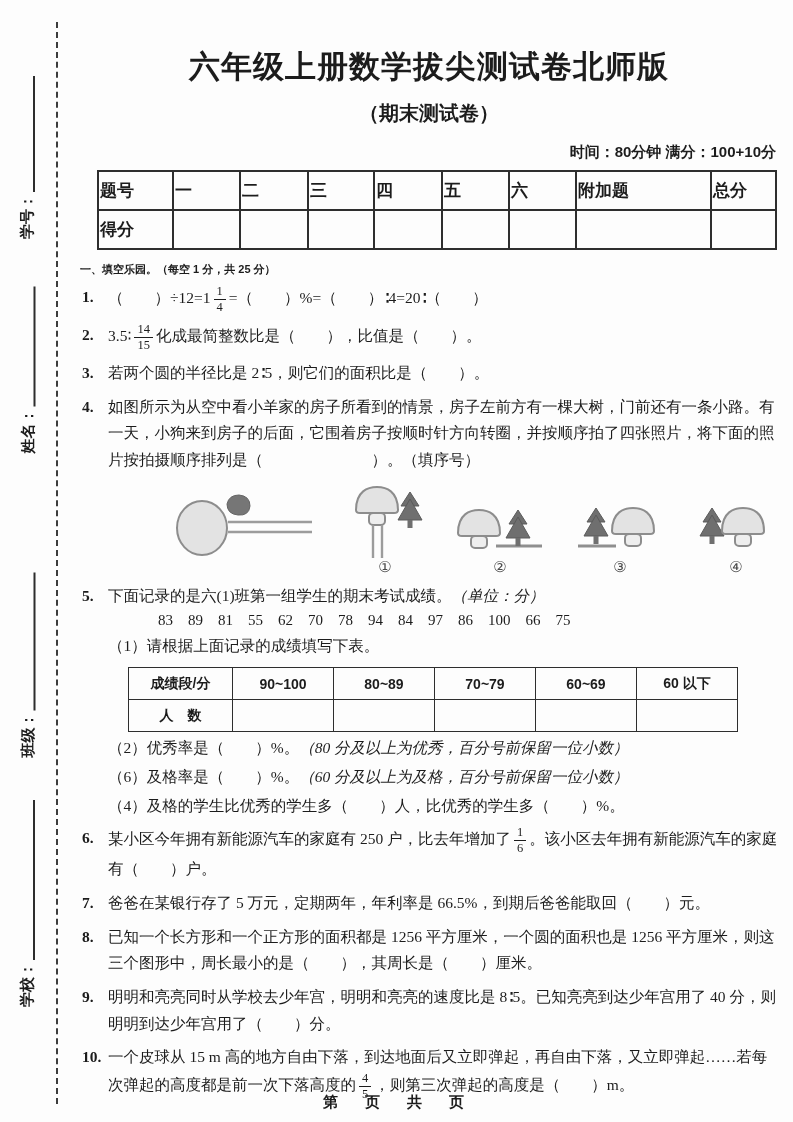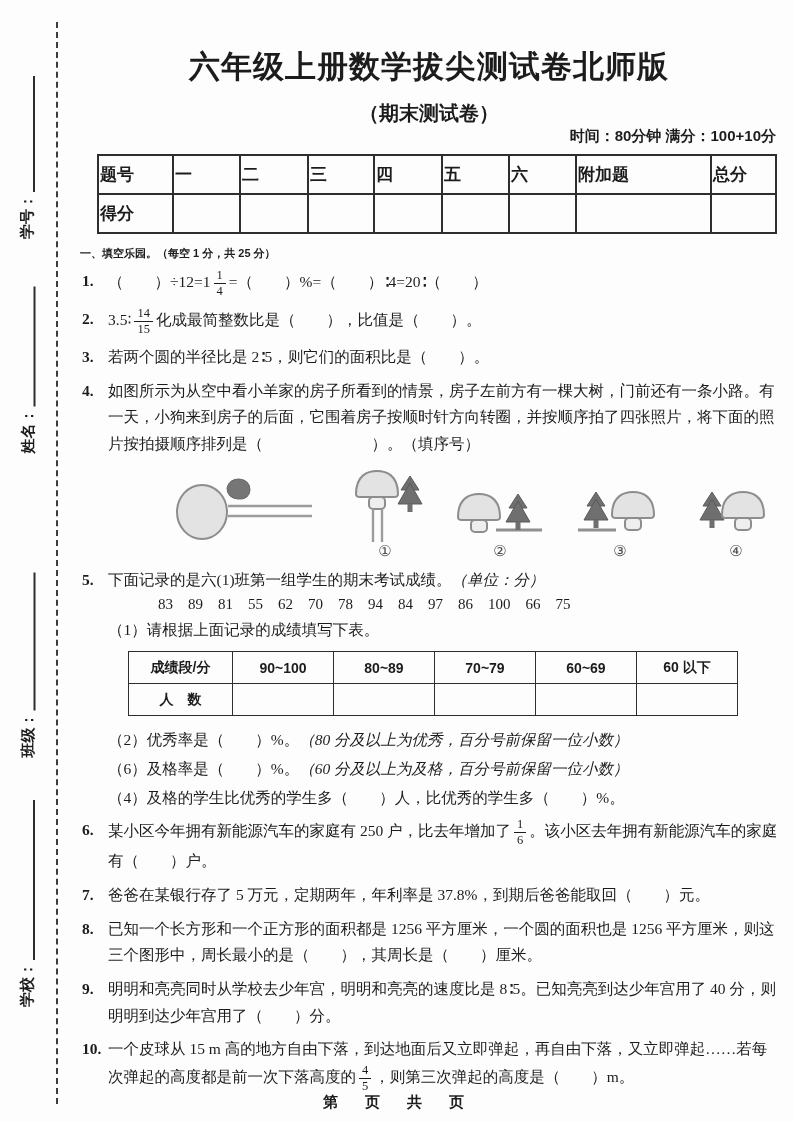--- a/index.html
+++ b/index.html
@@ -14,39 +14,39 @@
   .sl-id{width:170px;left:-58px;top:142px;}   .sl-id .blank{width:116px;}
   .sl-name{width:175px;left:-60px;top:354px;} .sl-name .blank{width:120px;}
   .sl-class{width:195px;left:-70px;top:648px;}.sl-class .blank{width:138px;}
   .sl-school{width:220px;left:-83px;top:885px;}.sl-school .blank{width:160px;}
   
   .content{position:absolute;left:80px;top:0;width:698px;}
   .title{margin-top:46px;text-align:center;font-family:"Liberation Sans","DejaVu Sans",sans-serif;
          font-weight:bold;font-size:31px;letter-spacing:1px;}
   .subtitle{margin-top:12px;text-align:center;font-family:"Liberation Sans","DejaVu Sans",sans-serif;
          font-weight:bold;font-size:20px;}
-  .meta{text-align:right;font-family:"Liberation Sans","DejaVu Sans",sans-serif;
+  .meta{margin-top:16px;text-align:right;font-family:"Liberation Sans","DejaVu Sans",sans-serif;
          font-weight:bold;font-size:15px;padding-right:2px;}
   
   table.score{border-collapse:collapse;table-layout:fixed;width:678px;margin:8px 0 0 17px;}
   table.score td{border:2px solid #2e2e2e;height:35px;text-align:left;font-weight:bold;
          font-size:17px;font-family:"Liberation Sans","DejaVu Sans",sans-serif;}
   
   .sec-head{margin-top:12px;font-family:"Liberation Sans","DejaVu Sans",sans-serif;
          font-weight:bold;font-size:11px;}
   .q{position:relative;padding-left:28px;font-size:15.5px;line-height:1.72;margin-top:7px;}
   .qnum{position:absolute;left:2px;top:0;font-weight:bold;}
   .frac{display:inline-flex;flex-direction:column;align-items:center;vertical-align:middle;
         font-size:12.5px;line-height:1.2;margin:0 3px;font-weight:normal;}
   .frac .fn{border-bottom:1.3px solid #1c1c1c;padding:0 3px;}
   .note{font-style:italic;}
   .scores-line{margin:2px 0 0 78px;font-size:15px;}
   .subitem{margin:4px 0 0 28px;font-size:15.5px;line-height:1.6;}
   
-  table.stats{border-collapse:collapse;table-layout:fixed;width:609px;margin:8px 0 12px 48px;padding-left:24px;}
+  table.stats{border-collapse:collapse;table-layout:fixed;width:609px;margin:8px 0 4px 48px;padding-left:24px;}
   table.stats td{border:1.8px solid #2e2e2e;height:29px;text-align:center;font-size:14px;font-weight:bold;
         font-family:"Liberation Sans","DejaVu Sans",sans-serif;}
   
   .photos{display:flex;align-items:flex-end;margin:10px 0 2px 84px;gap:32px;}
   .photo{display:flex;flex-direction:column;align-items:center;}
   .photo-label{font-size:15px;color:#4a4a4a;margin-top:-2px;}
   .aerial{margin-bottom:16px;}
   .footer{position:absolute;bottom:10px;left:0;width:100%;text-align:center;font-weight:bold;
         font-size:15px;letter-spacing:6px;font-family:Liberation Serif, serif;}
 </style>
@@ -251,21 +251,21 @@
     <div class="q">
       <span class="qnum">6.</span>
       <span>某小区今年拥有新能源汽车的家庭有 250 户，比去年增加了</span><span class="frac">
           <span class="fn">1</span>
           <span class="fd">6</span>
         </span><span>。该小区去年拥有新能源汽车的家庭有（　　）户。</span>
     </div>
 
     <div class="q">
       <span class="qnum">7.</span>
-      <span>爸爸在某银行存了 5 万元，定期两年，年利率是 37.8%，到期后爸爸能取回（　　）元。</span>
+      <span>爸爸在某银行存了 5 万元，定期两年，年利率是 66.5%，到期后爸爸能取回（　　）元。</span>
     </div>
 
     <div class="q">
       <span class="qnum">8.</span>
       <span>已知一个长方形和一个正方形的面积都是 1256 平方厘米，一个圆的面积也是 1256 平方厘米，则这三个图形中，周长最小的是（　　），其周长是（　　）厘米。</span>
     </div>
 
     <div class="q">
       <span class="qnum">9.</span>
       <span>明明和亮亮同时从学校去少年宫，明明和亮亮的速度比是 8∶5。已知亮亮到达少年宫用了 40 分，则明明到达少年宫用了（　　）分。</span>

